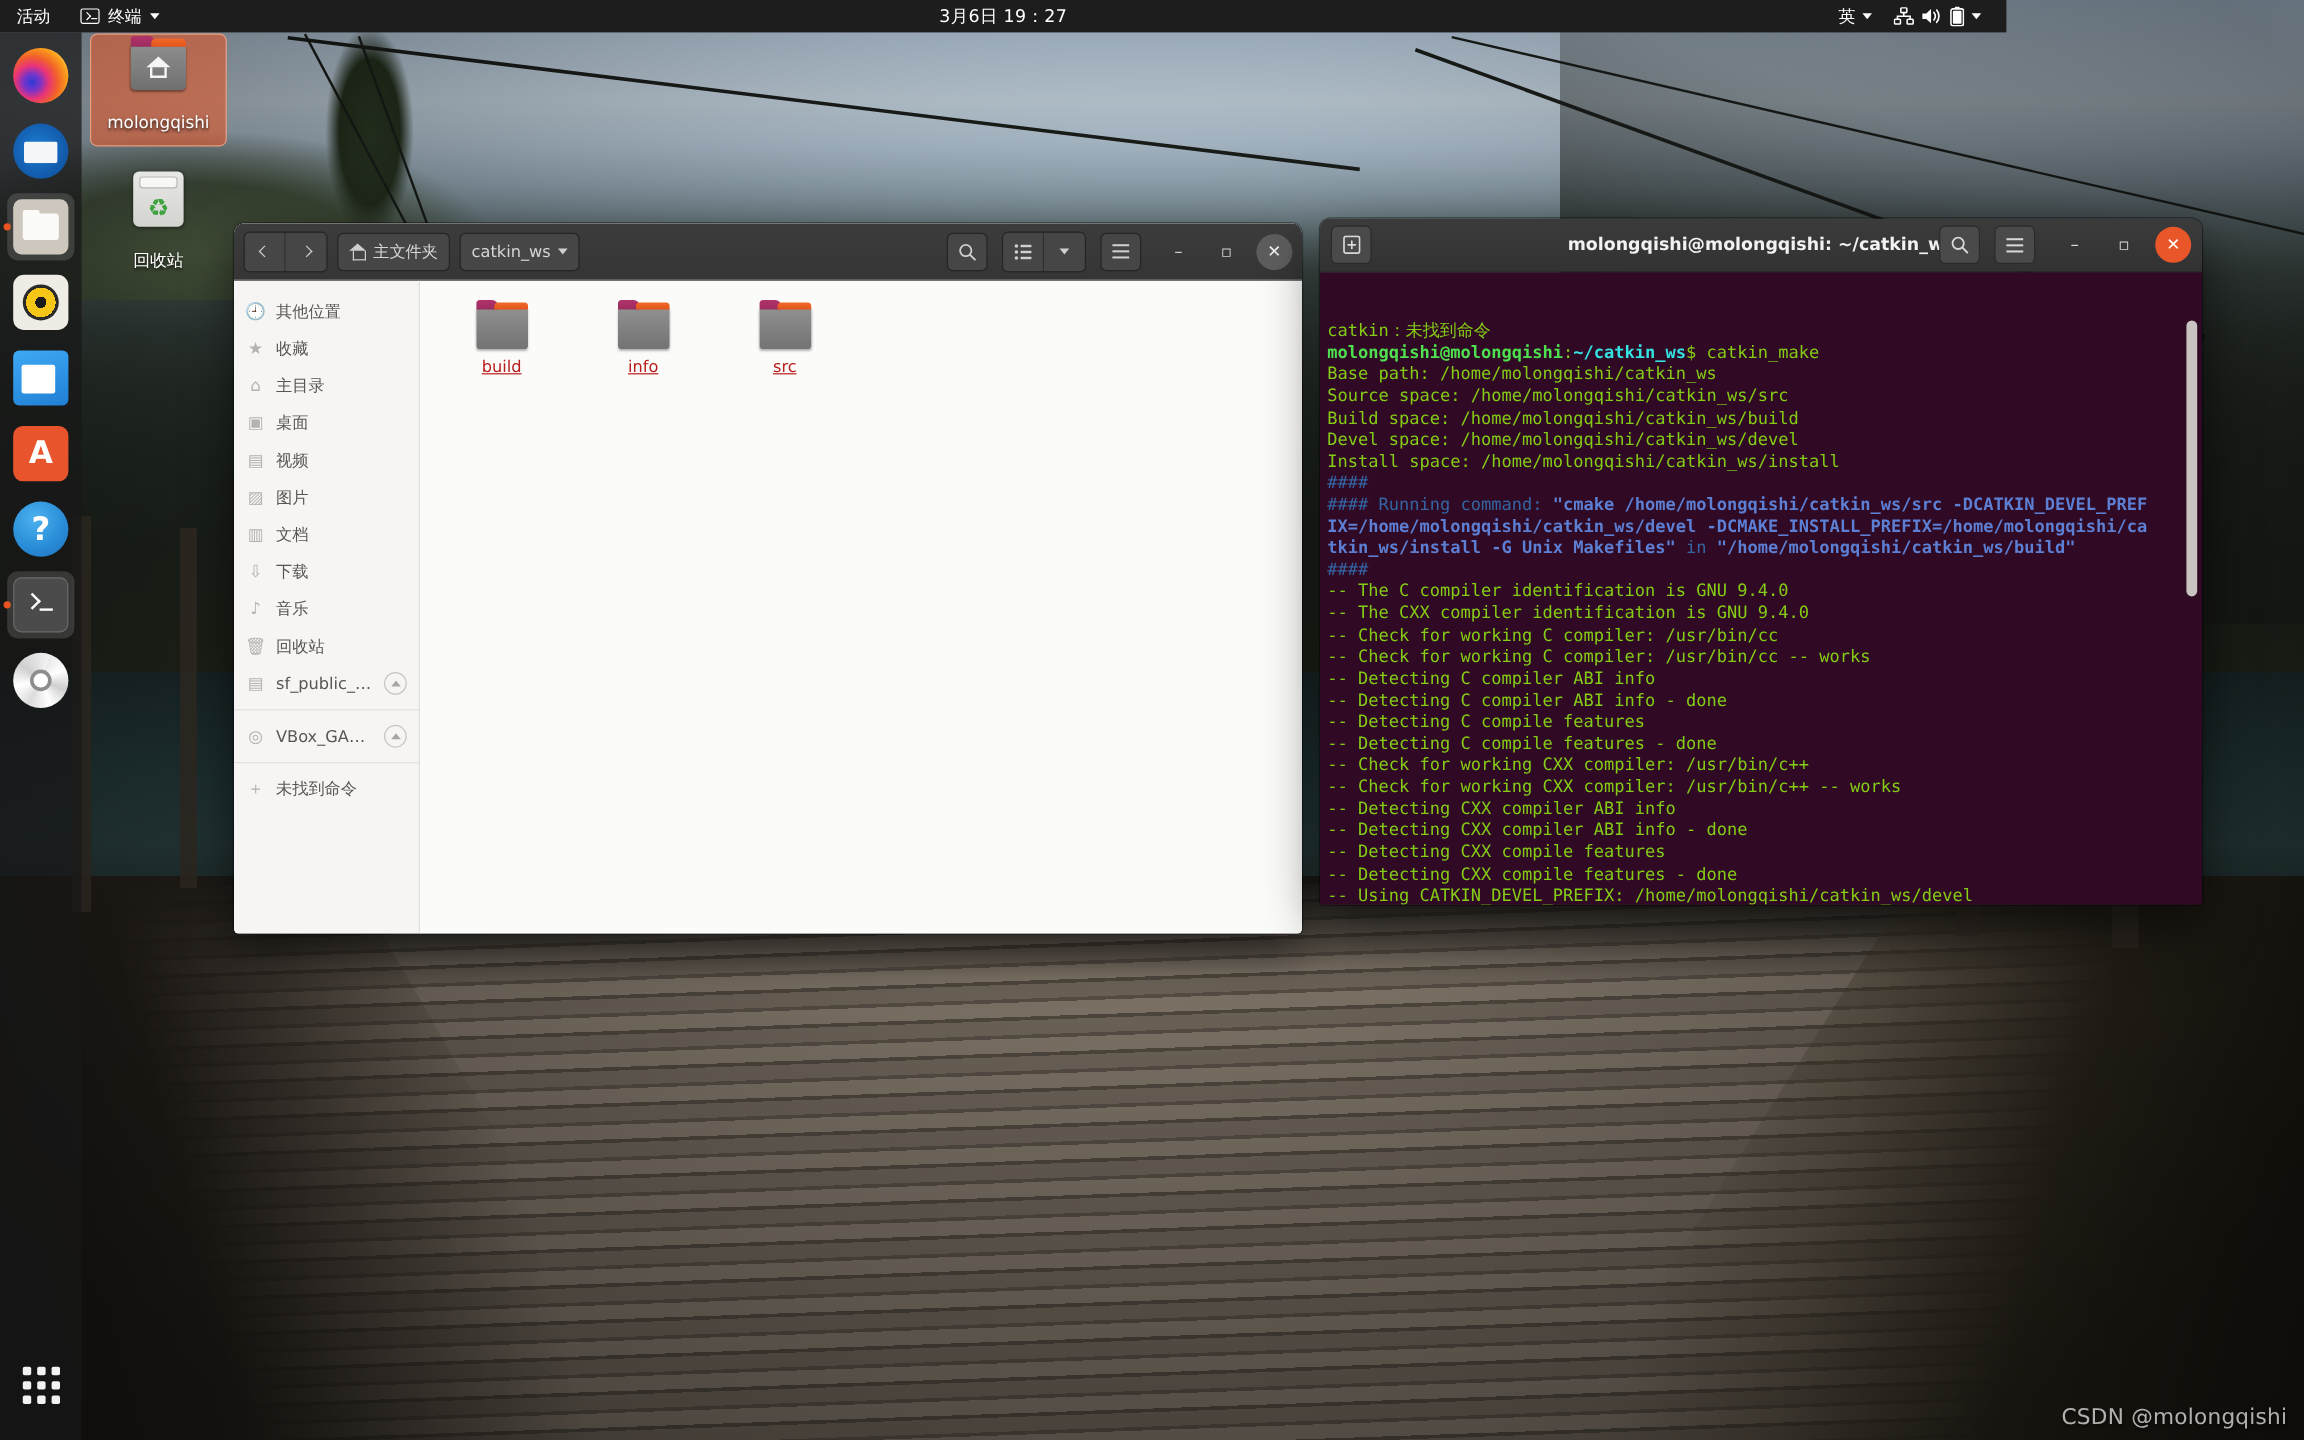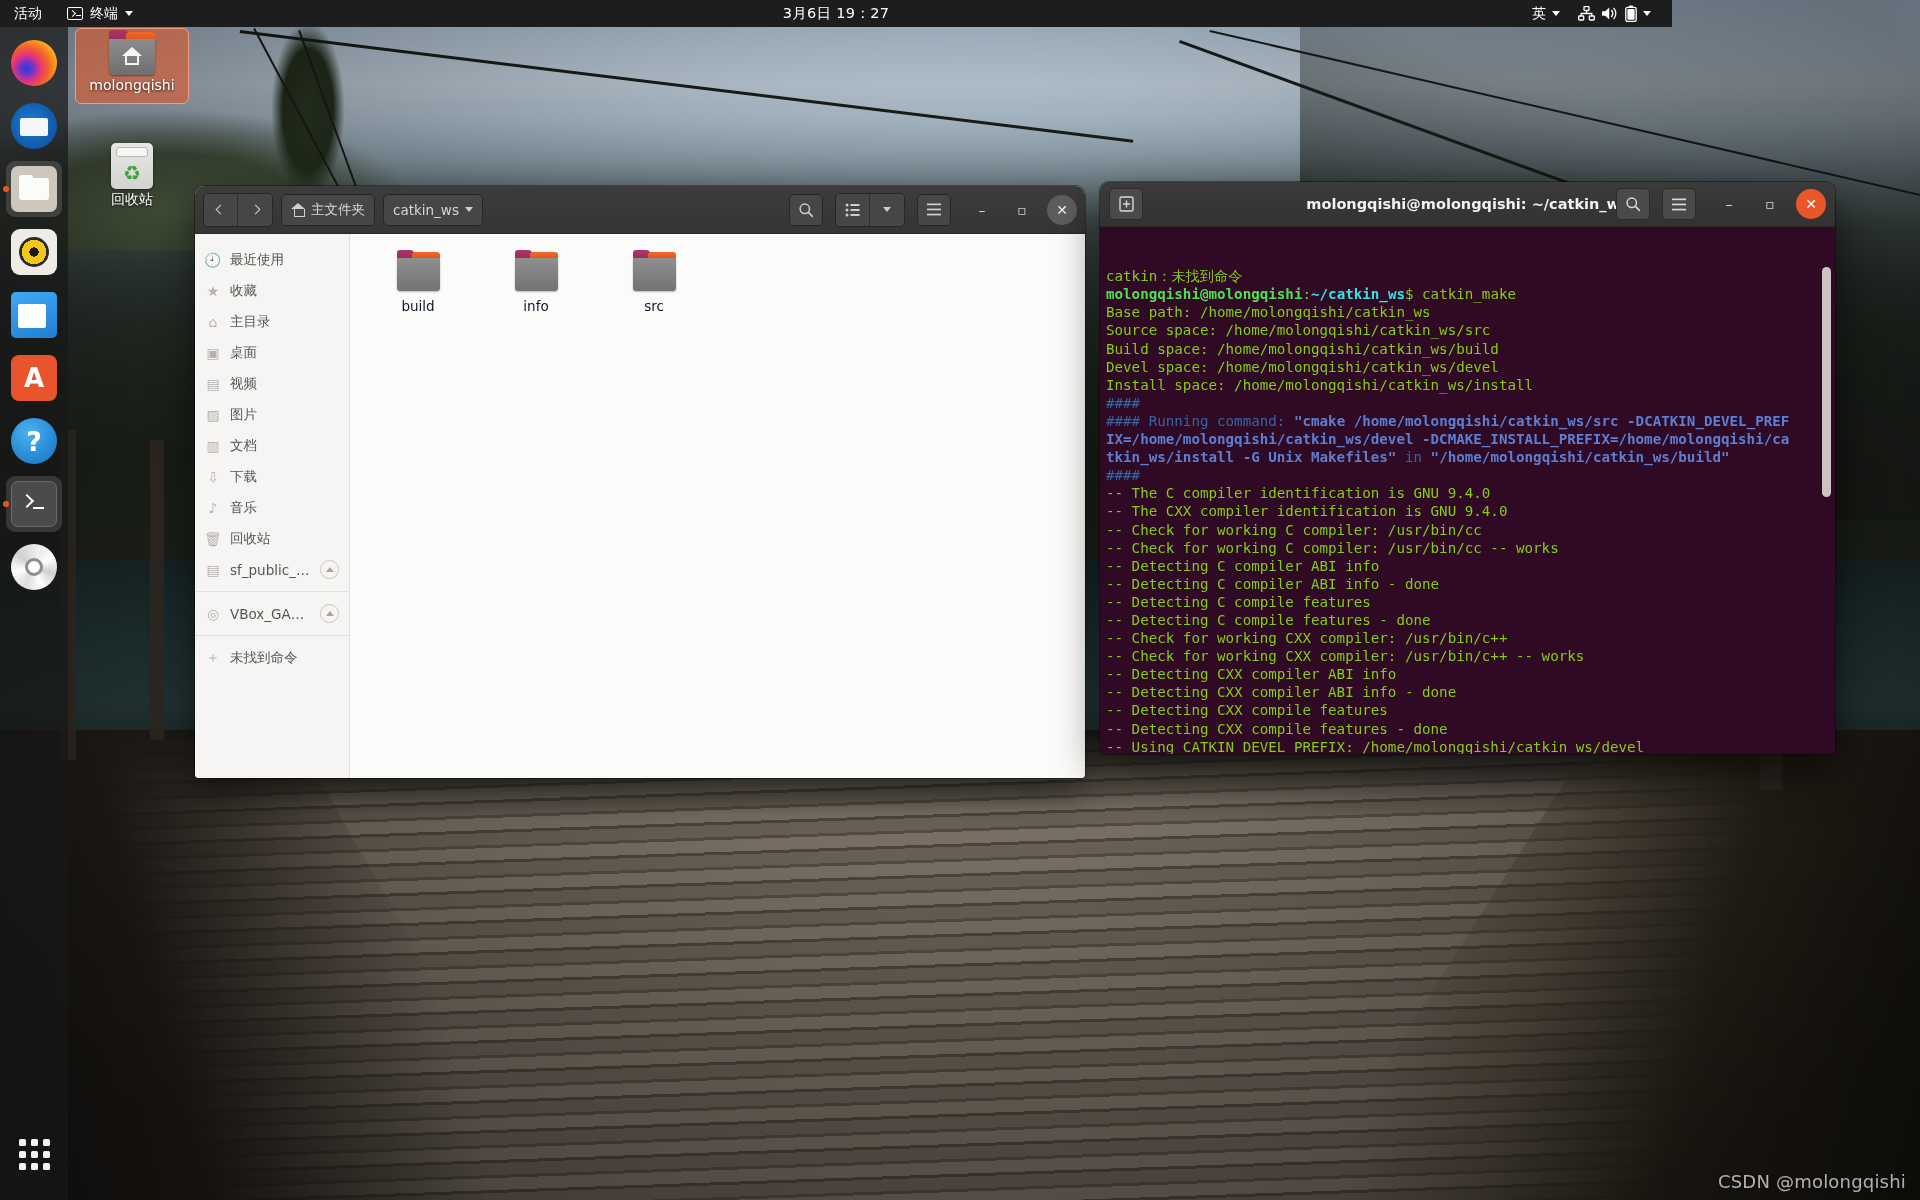--- a/index.html
+++ b/index.html
@@ -171,21 +171,21 @@
     border-right:2.2px solid #fff; border-bottom:2.2px solid #fff; transform:rotate(-45deg); }
   .ic-terminal::after { content:""; position:absolute; left:21px; top:25px; width:11px; height:2.2px; background:#fff; }
   .ic-disc { border-radius:50%;
     background: conic-gradient(from 20deg, #e9e9e9, #ffffff 12%, #cfcfcf 25%, #ffffff 38%, #dcdcdc 52%, #ffffff 66%, #d0d0d0 80%, #f2f2f2 100%); position:relative; }
   .ic-disc::after { content:""; position:absolute; left:50%; top:50%; transform:translate(-50%,-50%);
     width:12px; height:12px; border-radius:50%; background:#fff; border:3px solid #8d8d8d; }
 
   
   .desk-icon {
     position: absolute; z-index: 20; width: 112px;
-    display: flex; flex-direction: column; align-items: center; gap: 2px;
+    display: flex; flex-direction: column; align-items: center; gap: 20px;
     padding: 8px 4px 10px; border-radius: 5px; text-align: center;
   }
   .desk-icon.selected { background: rgba(233,84,32,.55); outline: 1px solid rgba(255,160,120,.9); }
   .desk-icon .lbl {
     color: #ffffff; font-size: 14px; text-shadow: 0 1px 3px rgba(0,0,0,.85);
     max-width: 104px; overflow: hidden; text-overflow: ellipsis; white-space: nowrap;
   }
   .folder-glyph {
     width: 46px; height: 38px; position: relative;
     background: linear-gradient(180deg, #8d8d8d 0%, #7c7c7c 60%, #6f6f6f 100%);
@@ -280,21 +280,21 @@
     display: flex; align-items: center; justify-content: center; flex: 0 0 19px;
   }
   .eject-tri { width: 0; height: 0; border-left: 4px solid transparent; border-right: 4px solid transparent; border-bottom: 5px solid #a9a6a2; }
   .side-sep { height: 1px; background: #e3e0dd; margin: 6px 0; }
   #nau-content { flex: 1 1 auto; background: #fbfbfa; padding: 16px 0 0 22px; }
   #nau-grid { display: flex; flex-wrap: wrap; gap: 26px; align-content: flex-start; }
   .file-tile {
     width: 92px; display: flex; flex-direction: column; align-items: center; gap: 7px;
     padding: 6px 2px; border-radius: 5px;
   }
-  .file-tile .ft-name { font-size: 13.5px; color: #0f172a; max-width: 88px; overflow: hidden; text-overflow: ellipsis; white-space: nowrap; }
+  .file-tile .ft-name { font-size: 13.5px; color: #b91c1c; max-width: 88px; overflow: hidden; text-overflow: ellipsis; white-space: nowrap; text-decoration: underline; }
   .tile-folder {
     width: 43px; height: 35px; position: relative;
     background: linear-gradient(180deg, #919191 0%, #808080 55%, #737373 100%);
     border-radius: 3px; box-shadow: 0 1px 2px rgba(0,0,0,.28);
   }
   .tile-folder::before { content:""; position:absolute; left:0; top:-6px; width:18px; height:8px;
     background: linear-gradient(180deg,#b2326b 0%, #9b2d5e 100%); border-radius:3px 5px 0 0; }
   .tile-folder::after { content:""; position:absolute; left:15px; top:-4px; right:0; height:6px;
     background: linear-gradient(180deg,#f2682a 0%, #e2561c 100%); border-radius:3px 3px 0 0; }
 
@@ -534,21 +534,21 @@
       <div class="nau-win-btn" id="nau-close">
         <span>✕</span>
       </div>
     </div>
 
     <div id="nau-body">
       <div id="nau-sidebar">
 
         <div class="side-item">
           <span class="side-ico">🕘</span>
-          <span class="si-label">最近使用</span>
+          <span class="si-label">其他位置</span>
         </div>
         <div class="side-item">
           <span class="side-ico">★</span>
           <span class="si-label">收藏</span>
         </div>
         <div class="side-item">
           <span class="side-ico">⌂</span>
           <span class="si-label">主目录</span>
         </div>
         <div class="side-item">

